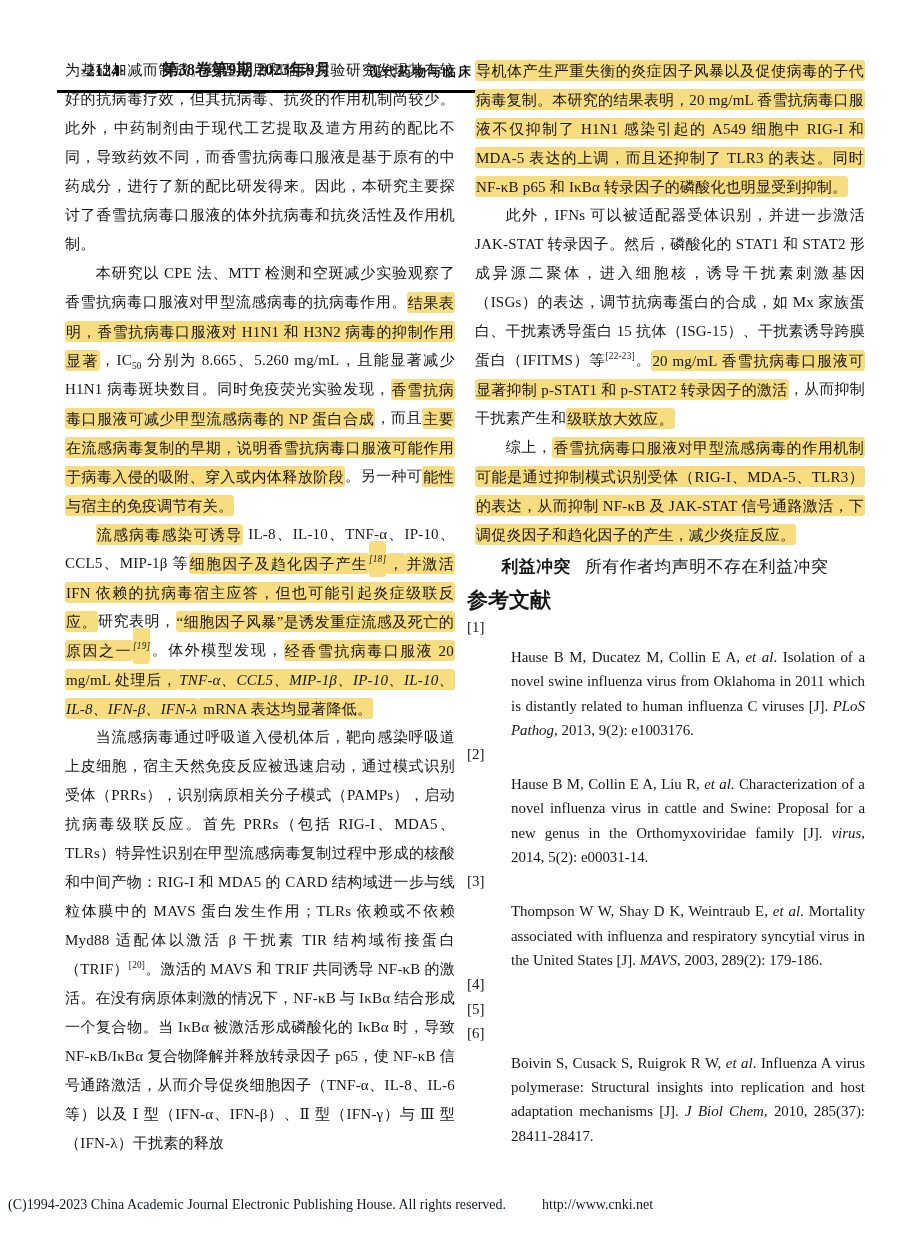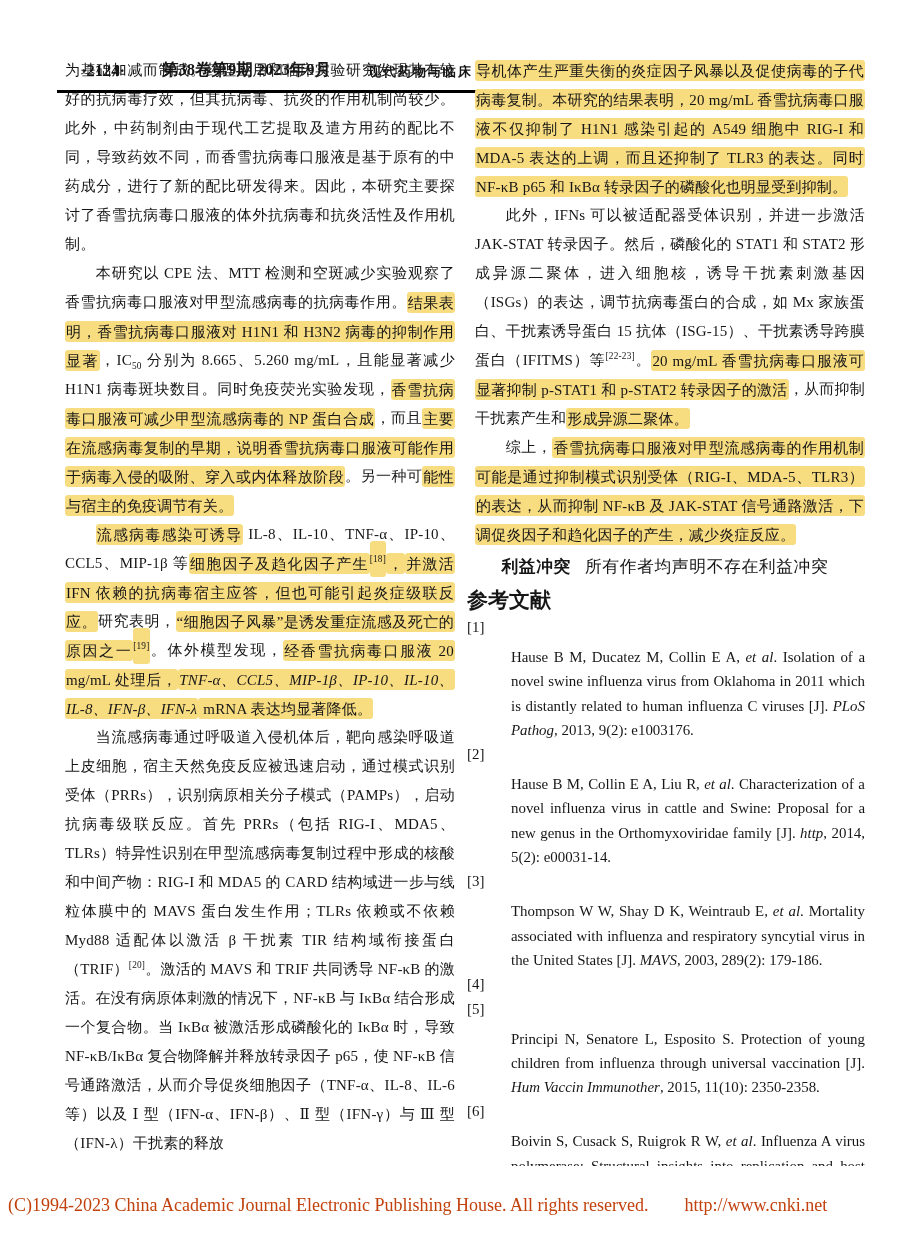--- a/index.html
+++ b/index.html
@@ -30,40 +30,40 @@
     margin-left:8px;
   }
   p.para.ind { text-indent:2.05em; }
   .hl {
     background:var(--hl,#F8DC80);
     padding:2.5px 1px; border-radius:3px;
     -webkit-box-decoration-break:clone; box-decoration-break:clone;
   }
   .it { font-style:italic; }
   sup, sub { font-size:62%; line-height:0; }
-  sup.hl, sub.hl { padding:13px 0; }
+  sup.hl, sub.hl { padding:13px 0;font-style:italic; }
   
   p.conflict {
     font-size:16.8px; line-height:29px; text-indent:2.05em;
     margin-top:3px; letter-spacing:0.6px;
   }
   p.conflict b { font-weight:bold; margin-right:14px; }
   
   .ref-title {
     font-family:"Liberation Sans","DejaVu Sans",sans-serif;
     font-weight:bold; font-size:21px; line-height:26px; margin-top:6px;
   }
   .refs { margin-top:2px; }
   .ref { display:flex; font-size:14.9px; line-height:24.3px; }
   .ref-num { flex:0 0 44px; }
   .ref-text { flex:1; text-align:justify;margin-top:30px; }
   
   .footer {
     position:absolute; top:1194px; left:8px; width:905px;
-    color:#c2410c; font-size:18px; line-height:22px;
+    color:#0f172a; font-size:14px; line-height:22px;
     display:flex; gap:36px; white-space:nowrap;
   }
 </style>
 </head>
 <body>
 
 <div class="page">
 
   <div class="header">
     <span>·2124·</span>
@@ -76,46 +76,45 @@
   <div class="columns">
     <div class="col" id="left-col">
         <p class="para"><span>为基础加减而制成。药理应用和临床实验研究发现其有较好的抗病毒疗效，但其抗病毒、抗炎的作用机制尚较少。此外，中药制剂由于现代工艺提取及遣方用药的配比不同，导致药效不同，而香雪抗病毒口服液是基于原有的中药成分，进行了新的配比研发得来。因此，本研究主要探讨了香雪抗病毒口服液的体外抗病毒和抗炎活性及作用机制。</span></p>
         <p class="para ind"><span>本研究以 CPE 法、MTT 检测和空斑减少实验观察了香雪抗病毒口服液对甲型流感病毒的抗病毒作用。</span><span class="hl">结果表明，香雪抗病毒口服液对 H1N1 和 H3N2 病毒的抑制作用显著</span><span>，IC</span><sub>50</sub><span> 分别为 8.665、5.260 mg/mL，且能显著减少 H1N1 病毒斑块数目。同时免疫荧光实验发现，</span><span class="hl">香雪抗病毒口服液可减少甲型流感病毒的 NP 蛋白合成</span><span>，而且</span><span class="hl">主要在流感病毒复制的早期，说明香雪抗病毒口服液可能作用于病毒入侵的吸附、穿入或内体释放阶段</span><span>。另一种可</span><span class="hl">能性与宿主的免疫调节有关。</span></p>
         <p class="para ind"><span class="hl">流感病毒感染可诱导</span><span> IL-8、IL-10、TNF-α、IP-10、CCL5、MIP-1β 等</span><span class="hl">细胞因子及趋化因子产生</span><sup class="hl">[18]</sup><span class="hl">，</span><span class="hl">并激活 IFN 依赖的抗病毒宿主应答，但也可能引起炎症级联反应。</span><span>研究表明，</span><span class="hl">“细胞因子风暴”是诱发重症流感及死亡的原因之一</span><sup class="hl">[19]</sup><span>。体外模型发现，</span><span class="hl">经香雪抗病毒口服液 20 mg/mL 处理后，</span><span class="hl it">TNF-α、CCL5、MIP-1β、IP-10、IL-10、IL-8、IFN-β、IFN-λ</span><span class="hl"> mRNA 表达均显著降低。</span></p>
         <p class="para ind"><span>当流感病毒通过呼吸道入侵机体后，靶向感染呼吸道上皮细胞，宿主天然免疫反应被迅速启动，通过模式识别受体（PRRs），识别病原相关分子模式（PAMPs），启动抗病毒级联反应。首先 PRRs（包括 RIG-I、MDA5、TLRs）特异性识别在甲型流感病毒复制过程中形成的核酸和中间产物：RIG-I 和 MDA5 的 CARD 结构域进一步与线粒体膜中的 MAVS 蛋白发生作用；TLRs 依赖或不依赖 Myd88 适配体以激活 β 干扰素 TIR 结构域衔接蛋白（TRIF）</span><sup>[20]</sup><span>。激活的 MAVS 和 TRIF 共同诱导 NF-κB 的激活。在没有病原体刺激的情况下，NF-κB 与 IκBα 结合形成一个复合物。当 IκBα 被激活形成磷酸化的 IκBα 时，导致 NF-κB/IκBα 复合物降解并释放转录因子 p65，使 NF-κB 信号通路激活，从而介导促炎细胞因子（TNF-α、IL-8、IL-6 等）以及 Ⅰ 型（IFN-α、IFN-β）、Ⅱ 型（IFN-γ）与 Ⅲ 型（IFN-λ）干扰素的释放</span></p>
       </div>
     <div class="col">
       <div id="right-paras">
           <p class="para"><span class="hl">导机体产生严重失衡的炎症因子风暴以及促使病毒的子代病毒复制。本研究的结果表明，20 mg/mL 香雪抗病毒口服液不仅抑制了 H1N1 感染引起的 A549 细胞中 RIG-I 和 MDA-5 表达的上调，而且还抑制了 TLR3 的表达。同时 NF-κB p65 和 IκBα 转录因子的磷酸化也明显受到抑制。</span></p>
-          <p class="para ind"><span>此外，IFNs 可以被适配器受体识别，并进一步激活 JAK-STAT 转录因子。然后，磷酸化的 STAT1 和 STAT2 形成异源二聚体，进入细胞核，诱导干扰素刺激基因（ISGs）的表达，调节抗病毒蛋白的合成，如 Mx 家族蛋白、干扰素诱导蛋白 15 抗体（ISG-15）、干扰素诱导跨膜蛋白（IFITMS）等</span><sup>[22-23]</sup><span>。</span><span class="hl">20 mg/mL 香雪抗病毒口服液可显著抑制 p-STAT1 和 p-STAT2 转录因子的激活</span><span>，从而抑制干扰素产生和</span><span class="hl">形成异源二聚体。</span></p>
+          <p class="para ind"><span>此外，IFNs 可以被适配器受体识别，并进一步激活 JAK-STAT 转录因子。然后，磷酸化的 STAT1 和 STAT2 形成异源二聚体，进入细胞核，诱导干扰素刺激基因（ISGs）的表达，调节抗病毒蛋白的合成，如 Mx 家族蛋白、干扰素诱导蛋白 15 抗体（ISG-15）、干扰素诱导跨膜蛋白（IFITMS）等</span><sup>[22-23]</sup><span>。</span><span class="hl">20 mg/mL 香雪抗病毒口服液可显著抑制 p-STAT1 和 p-STAT2 转录因子的激活</span><span>，从而抑制干扰素产生和</span><span class="hl">级联放大效应。</span></p>
           <p class="para ind"><span>综上，</span><span class="hl">香雪抗病毒口服液对甲型流感病毒的作用机制可能是通过抑制模式识别受体（RIG-I、MDA-5、TLR3）的表达，从而抑制 NF-κB 及 JAK-STAT 信号通路激活，下调促炎因子和趋化因子的产生，减少炎症反应。</span></p>
         </div>
       <p class="conflict">
         <b>利益冲突</b><span>所有作者均声明不存在利益冲突</span>
       </p>
       <div class="ref-title">参考文献</div>
       <div class="refs" id="refs">
           <div class="ref">
             <span class="ref-num">[1]</span>
             <span class="ref-text"><span>Hause B M, Ducatez M, Collin E A, </span><span class="it">et al</span><span>. Isolation of a novel swine influenza virus from Oklahoma in 2011 which is  distantly related to human influenza C viruses [J]. </span><span class="it">PLoS Pathog</span><span>, 2013, 9(2): e1003176.</span></span>
           </div>
           <div class="ref">
             <span class="ref-num">[2]</span>
-            <span class="ref-text"><span>Hause B M, Collin E A, Liu R, </span><span class="it">et al</span><span>. Characterization of a novel influenza virus in cattle and Swine: Proposal for a new genus in the Orthomyxoviridae family [J]. </span><span class="it">http</span><span>, 2014, 5(2): e00031-14.</span></span>
+            <span class="ref-text"><span>Hause B M, Collin E A, Liu R, </span><span class="it">et al</span><span>. Characterization of a novel influenza virus in cattle and Swine: Proposal for a new genus in the Orthomyxoviridae family [J]. </span><span class="it">virus</span><span>, 2014, 5(2): e00031-14.</span></span>
           </div>
           <div class="ref">
             <span class="ref-num">[3]</span>
             <span class="ref-text"><span>Thompson W W, Shay D K, Weintraub E, </span><span class="it">et al</span><span>. Mortality associated with influenza and respiratory syncytial virus in the United States [J]. </span><span class="it">MAVS</span><span>, 2003, 289(2): 179-186.</span></span>
           </div>
           <div class="ref">
             <span class="ref-num">[4]</span>
           </div>
           <div class="ref">
             <span class="ref-num">[5]</span>
-            <span class="ref-text"><span>Principi N, Senatore L, Esposito S. Protection of young children from influenza through universal vaccination [J]. </span><span class="it">Hum Vaccin Immunother</span><span>, 2015, 11(10): 2350-2358.</span></span>
           </div>
           <div class="ref">
             <span class="ref-num">[6]</span>
             <span class="ref-text"><span>Boivin S, Cusack S, Ruigrok R W, </span><span class="it">et al</span><span>. Influenza A virus polymerase: Structural insights into replication and host adaptation mechanisms [J]. </span><span class="it">J Biol Chem</span><span>, 2010, 285(37): 28411-28417.</span></span>
           </div>
         </div>
     </div>
   </div>
 
   <div class="footer">

